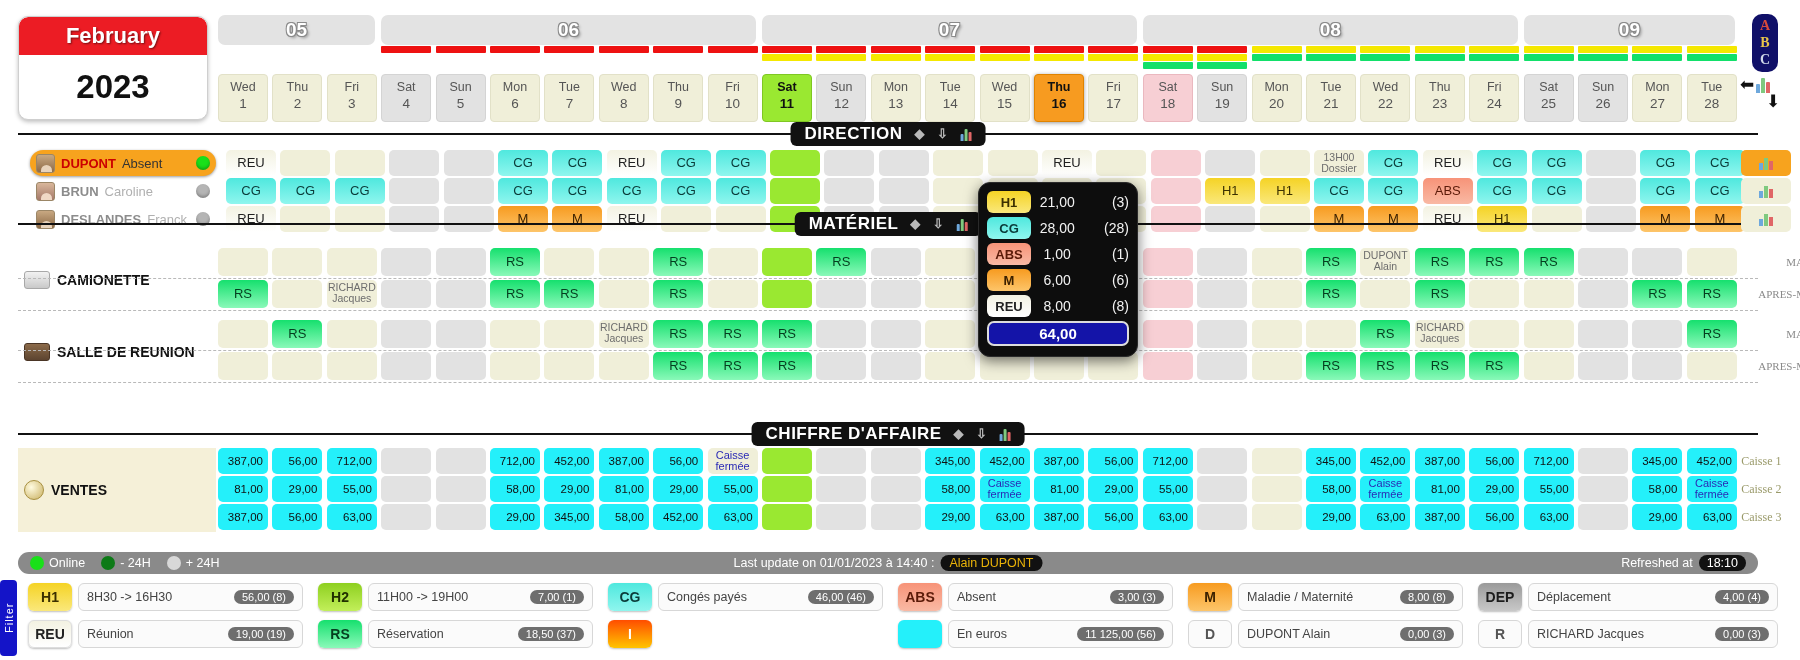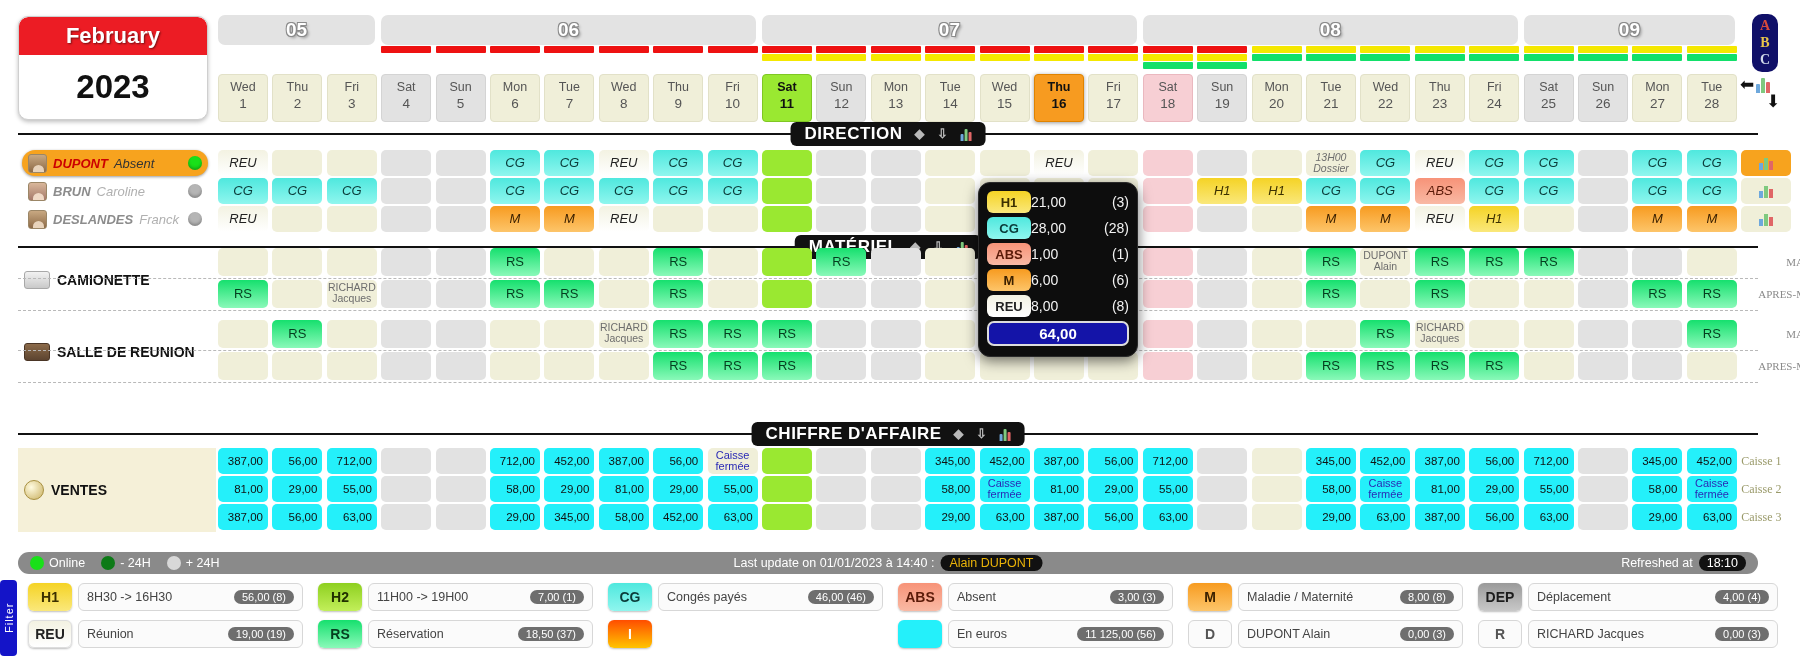--- a/index.html
+++ b/index.html
@@ -97,21 +97,21 @@
     position:absolute; left:0; top:0; width:198px;
     display:flex; align-items:center; gap:7px; padding-left:6px;
   }
   .cells { position:absolute; left:198px; top:0; }
   .cell {
     position:absolute; width:50px; border-radius:5px;
     text-align:center; font-size:13px; overflow:hidden;
   }
 
   
-  .emp-row { position:absolute; left:18px; height:26px;font-style:italic; }
+  .emp-row { position:absolute; left:26px; height:26px; }
   .emp-name {
     position:absolute; left:4px; top:0; width:186px; height:26px;
     display:flex; align-items:center; gap:6px; padding:0 6px;
     border-radius:13px;
   }
   .emp-row.selected .emp-name { background:#f7a31e; box-shadow:0 1px 3px rgba(0,0,0,.4); }
   .avatar {
     width:19px; height:19px; border-radius:3px; flex:none;
     background:linear-gradient(#c8a882,#8d6a46);
     border:1px solid #9b8666; position:relative; overflow:hidden;
@@ -166,21 +166,21 @@
     position:absolute; left:978px; top:182px; width:160px;
     background:#0d0d0d; border-radius:12px; padding:8px 8px 10px 8px;
     box-shadow:0 4px 14px rgba(0,0,0,.55); z-index:50;
     border:1px solid #2a2a2a;
   }
   .tt-row { display:flex; align-items:center; margin-bottom:4px; }
   .tt-code {
     width:44px; height:22px; border-radius:6px; font-size:13px; font-weight:bold;
     display:flex; align-items:center; justify-content:center; flex:none;
   }
-  .tt-val { color:#f2f2f2; font-size:14px; width:62px; text-align:left; padding-right:4px; }
+  .tt-val { color:#f2f2f2; font-size:14px; width:62px; text-align:center; padding-right:4px; }
   .tt-cnt { color:#f2f2f2; font-size:14px; width:46px; text-align:right; }
   .tt-total {
     margin-top:4px; background:#1414a8; border:2px solid #dddddd; border-radius:7px;
     color:#fff; font-size:15px; text-align:center; padding:2px 0; font-weight:bold;
   }
 
   
   .statusbar {
     position:absolute; left:18px; top:552px; width:1740px; height:22px;
     background:#8a8a8a; border-radius:11px; color:#fff; font-size:12.5px;
@@ -608,21 +608,21 @@
           <div class="cell c-m" style="left: 1090px; top: 0px; height: 26px; line-height: 26px;">M</div>
           <div class="cell c-m" style="left: 1144.4px; top: 0px; height: 26px; line-height: 26px;">M</div>
           <div class="cell c-reu" style="left: 1198.8px; top: 0px; height: 26px; line-height: 26px;">REU</div>
           <div class="cell c-h1" style="left: 1253.2px; top: 0px; height: 26px; line-height: 26px;">H1</div>
           <div class="cell c-m" style="left: 1416.4px; top: 0px; height: 26px; line-height: 26px;">M</div>
           <div class="cell c-m" style="left: 1470.8px; top: 0px; height: 26px; line-height: 26px;">M</div>
         </div>
       </div>
     </div>
 
-  <div class="sec-title-wrap" style="top:235px;text-decoration:underline;">
+  <div class="sec-title-wrap" style="top:212px;text-decoration:underline;">
     <div class="sec-line"></div>
     <div class="sec-title">
       <span>MATÉRIEL</span>
       <span class="sicon">◆</span>
       <span class="sicon">⇩</span>
       <span class="chart-ic">
         <span style="height:7px;background:#6ea8dc;"></span>
         <span style="height:12px;background:#7fc97f;"></span>
         <span style="height:9px;background:#e06666;"></span>
       </span>

